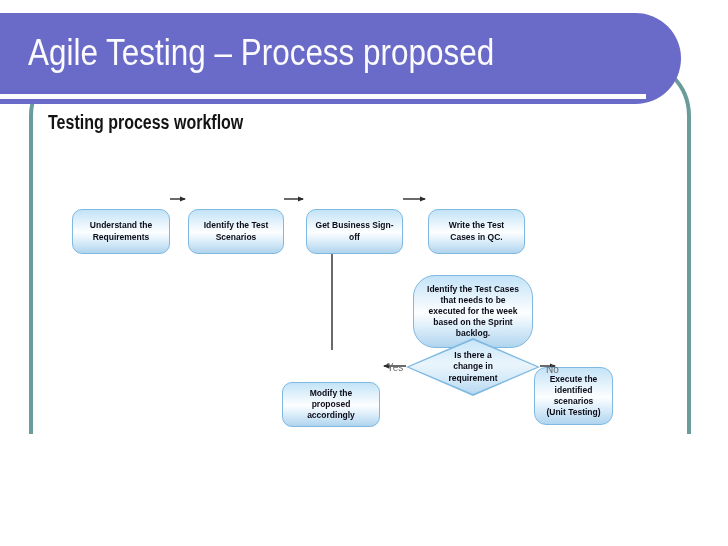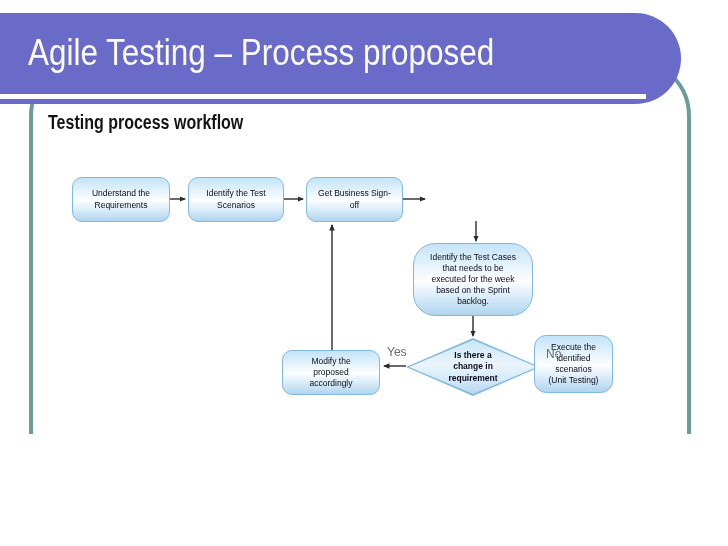--- a/index.html
+++ b/index.html
@@ -32,22 +32,22 @@
     position:absolute;left:48px;top:111px;z-index:4;
     font-size:20px;font-weight:bold;color:#141414;white-space:nowrap;
     transform:scaleX(0.80);transform-origin:left center;
   }
   
   .node{
     position:absolute;z-index:5;box-sizing:border-box;
     border:1.6px solid var(--node-border,#7fb9e2);border-radius:10px;
     background:linear-gradient(180deg,#c3e3f7 0%,#eef7fd 38%,#fdfeff 52%,#ddeefa 72%,#b0d4ee 100%);
     display:flex;align-items:center;justify-content:center;
-    font-size:8.5px;font-weight:normal;color:#0c0c18;text-align:center;
-    line-height:1.3;white-space:pre-line;padding:2px 8px;
+    font-size:8.5px;font-weight:bold;color:#0c0c18;text-align:center;
+    line-height:1.3;white-space:pre-line;padding:2px 8px;margin-top:32px;
   }
   #node-identify-cases{border-radius:22px;}
   #node-execute{border-radius:12px;}
   
   .diamond-outer{
     position:absolute;z-index:5;
     clip-path:polygon(50% 0,100% 50%,50% 100%,0 50%);
     background:var(--node-border,#7fb9e2);
   }
   .diamond-inner{
@@ -55,21 +55,21 @@
     clip-path:polygon(50% 0,100% 50%,50% 100%,0 50%);
     background:linear-gradient(180deg,#c9e6f8 0%,#eaf5fc 45%,#d7ebf9 70%,#b7d8f1 100%);
   }
   .diamond-label{
     position:absolute;left:0;top:0;width:100%;height:100%;
     display:flex;align-items:center;justify-content:center;
     font-size:8.5px;font-weight:bold;color:#0c0c18;text-align:center;
     line-height:1.3;white-space:pre-line;
   }
   .edge-label{
-    position:absolute;z-index:6;font-size:12px;color:#6a6a6a;
+    position:absolute;z-index:6;font-size:10px;color:#6a6a6a;margin-top:17px;
   }
   #arrows{position:absolute;left:0;top:0;z-index:4;pointer-events:none;}
   .arrow-line{stroke:var(--arrow,#2b2b2b);stroke-width:1.4;fill:none;}
   .arrow-head{fill:var(--arrow,#2b2b2b);}
 </style>
 </head>
 <body>
 
 <div id="slide">
 
@@ -98,20 +98,22 @@
 
   <div class="node" style="left:72px;top:177px;width:98px;height:45px;">Understand the
 Requirements</div>
 
   <div class="node" style="left:188px;top:177px;width:96px;height:45px;">Identify the Test
 Scenarios</div>
 
   <div class="node" style="left:306px;top:177px;width:97px;height:45px;">Get Business Sign-
 off</div>
 
+  <div class="node" style="left:428px;top:177px;width:97px;height:45px;">Write the Test
+Cases in QC.</div>
 
   <div class="node" id="node-identify-cases" style="left:413px;top:243px;width:120px;height:73px;">Identify the Test Cases
 that needs to be
 executed for the week
 based on the Sprint
 backlog.</div>
 
   <div class="diamond-outer" style="left:406px;top:338px;width:134px;height:58px;">
     <div class="diamond-inner"></div>
     <div class="diamond-label">Is there a

